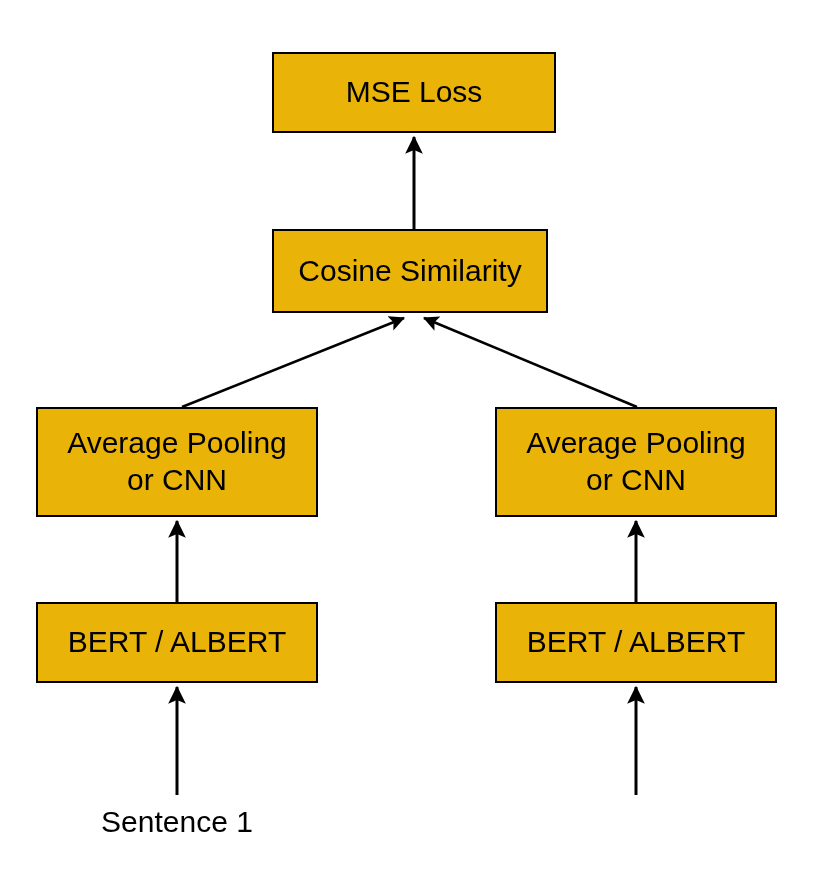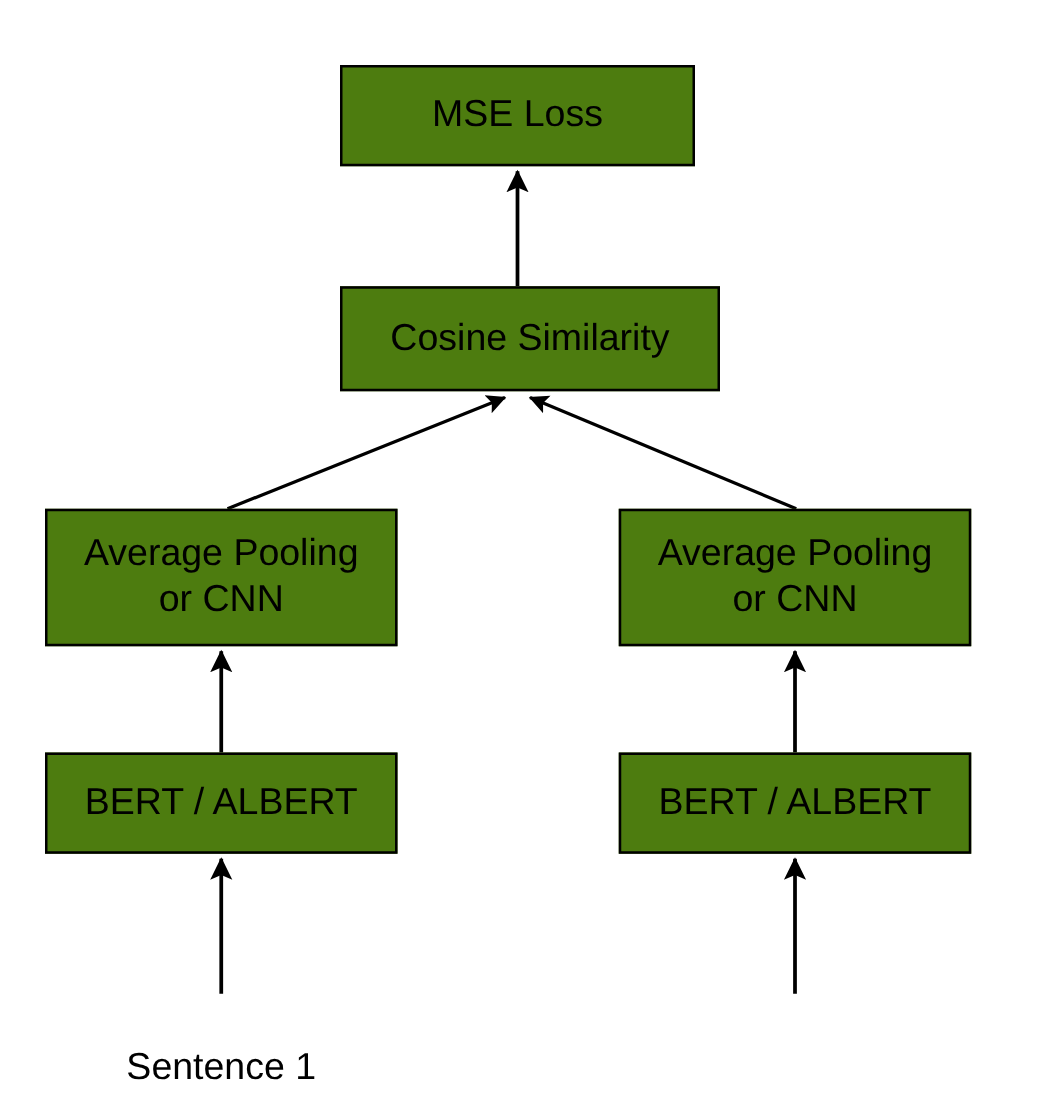--- a/index.html
+++ b/index.html
@@ -25,21 +25,21 @@
     left: 0;
     top: 0;
     width: 840px;
     height: 882px;
     pointer-events: none;
   }
   .node-box {
     position: absolute;
     box-sizing: border-box;
     border: 2px solid #000000;
-    background: #4d7c0f;
+    background: #eab308;
     display: flex;
     align-items: center;
     justify-content: center;
     text-align: center;
     line-height: 1.22;
     font-size: 30px;
     font-weight: 400;
     color: #000000;
     white-space: pre-line;
     z-index: 2;
@@ -49,25 +49,24 @@
     box-sizing: border-box;
     display: flex;
     align-items: center;
     justify-content: center;
     text-align: center;
     font-size: 30px;
     font-weight: 400;
     color: #000000;
     background: transparent;
     z-index: 2;
-    margin-top: 32px;
   }
   
   #mse-loss-box      { left: 272px; top: 52px;  width: 284px; height: 81px; }
-  #cosine-sim-box    { left: 272px; top: 229px; width: 304px; height: 84px; }
+  #cosine-sim-box    { left: 272px; top: 229px; width: 276px; height: 84px; }
   #pooling-left-box  { left: 36px;  top: 407px; width: 282px; height: 110px; }
   #pooling-right-box { left: 495px; top: 407px; width: 282px; height: 110px; }
   #bert-left-box     { left: 36px;  top: 602px; width: 282px; height: 81px; }
   #bert-right-box    { left: 495px; top: 602px; width: 282px; height: 81px; }
   #sentence-1-label  { left: 36px;  top: 800px; width: 282px; height: 44px; }
   #sentence-2-label  { left: 495px; top: 800px; width: 282px; height: 44px; }
 </style>
 </head>
 <body>
 

